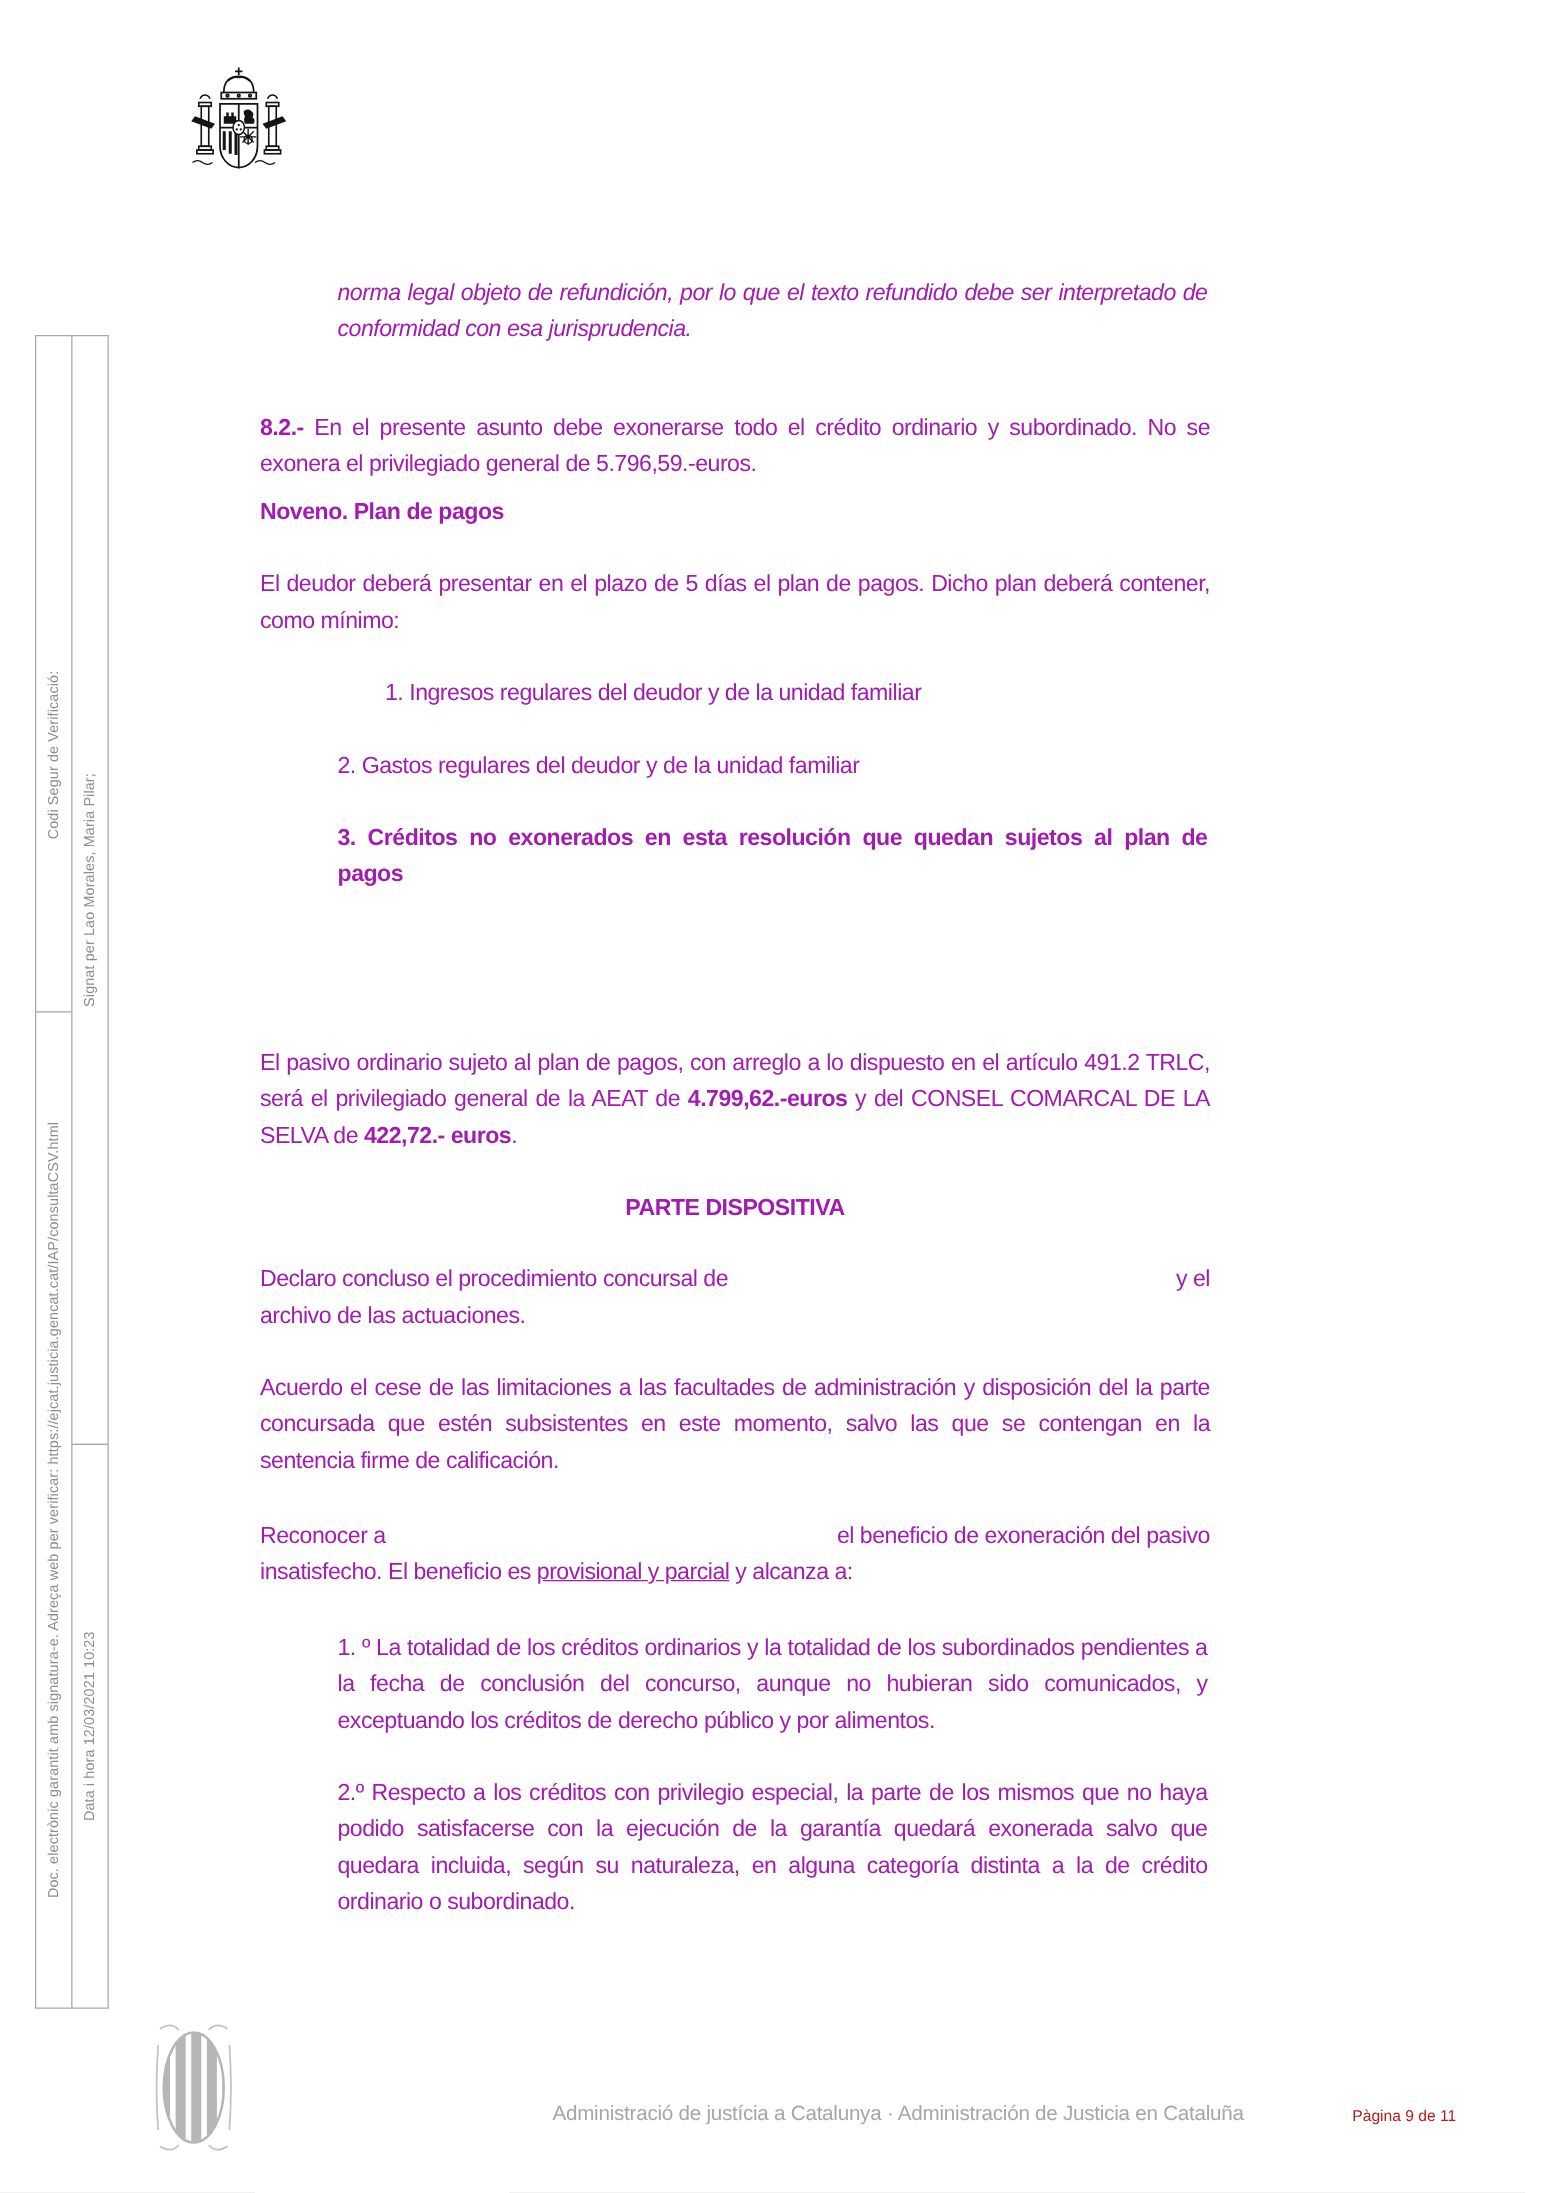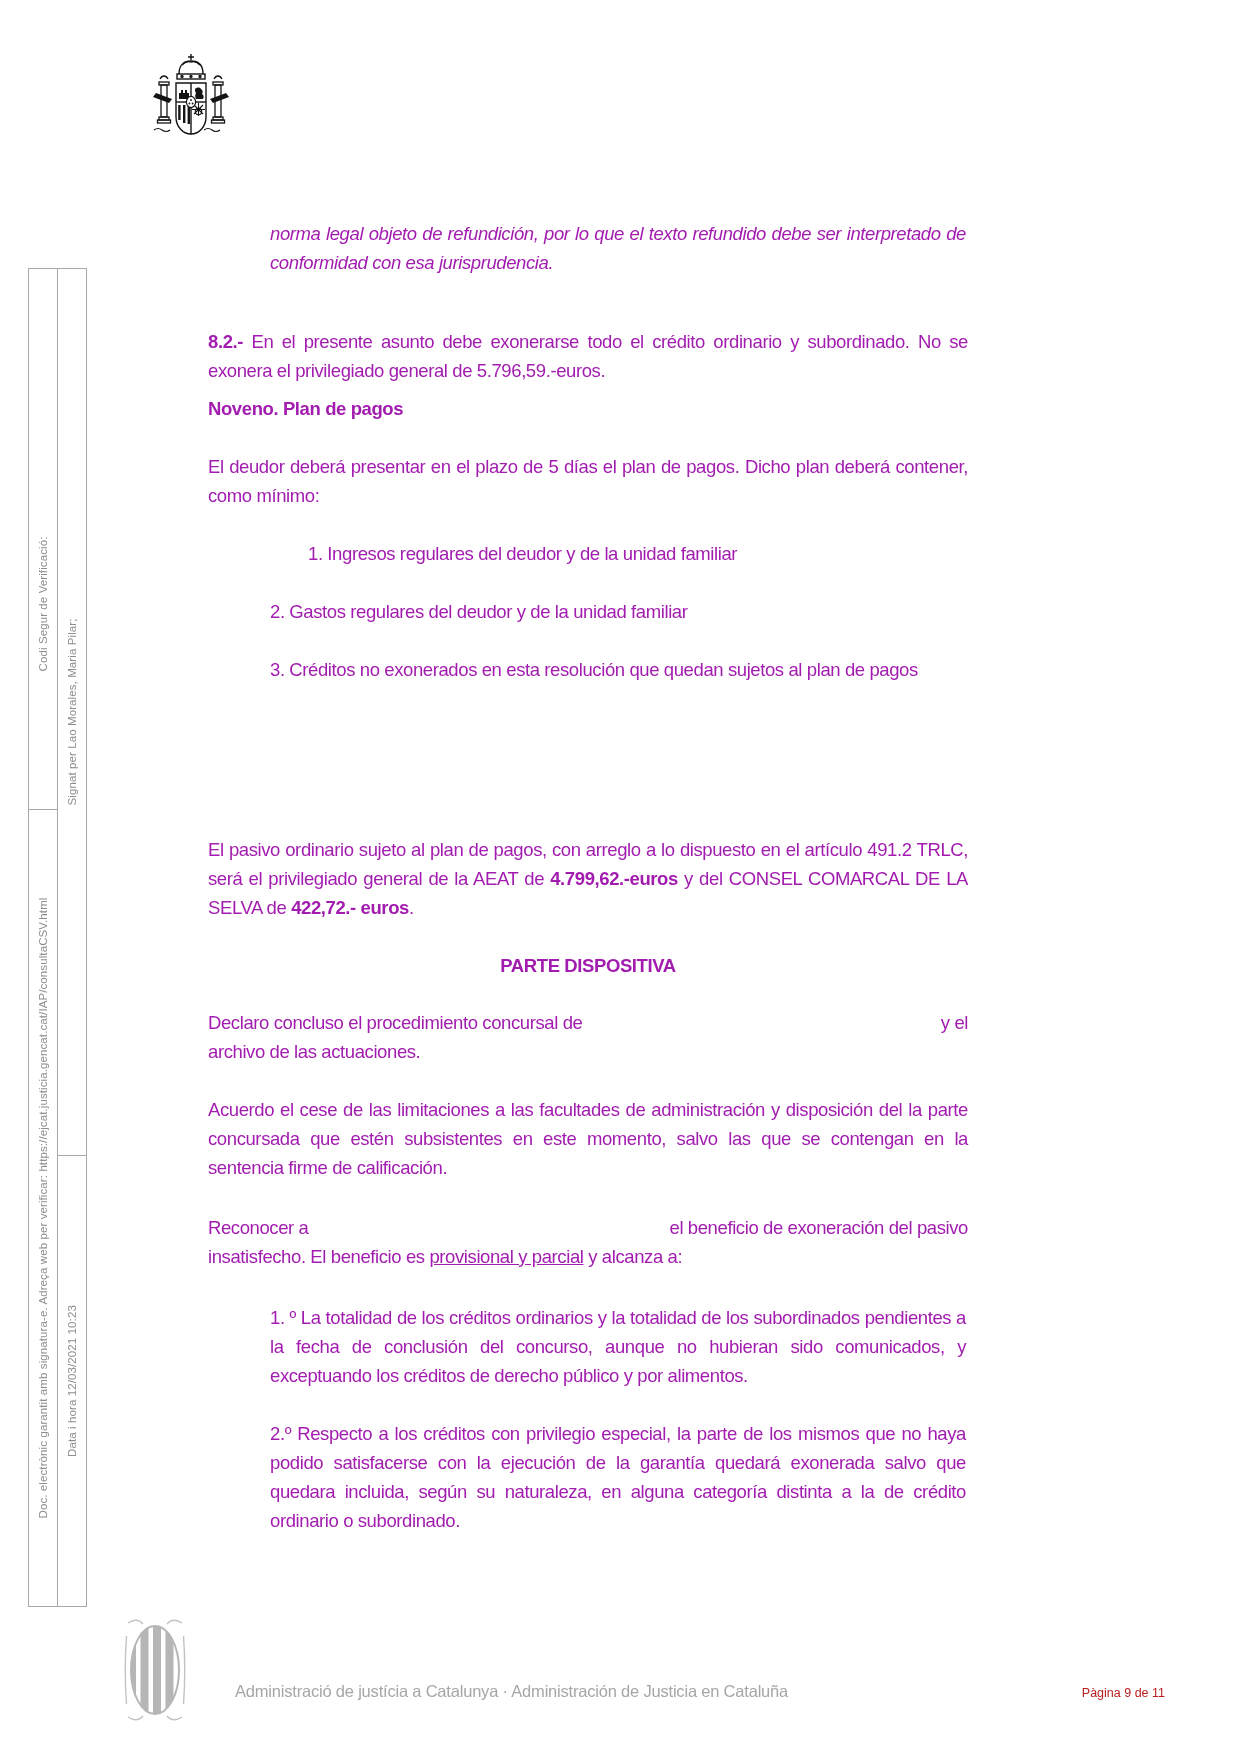--- a/index.html
+++ b/index.html
@@ -41,21 +41,21 @@
     white-space: nowrap;
     font-size: 11.5px;
     letter-spacing: 0.1px;
     color: #8e8e8e;
   }
   .vtext.low { top: 62%; }
   
   .footer-center {
     position: absolute;
     left: 235px; top: 1682px; width: 760px;
-    text-align: left;
+    text-align: right;
     font-size: 16.5px;
     letter-spacing: -0.2px;
     color: #a6a6a6;
   }
   .footer-page {
     position: absolute;
     left: 1020px; top: 1686px; width: 145px;
     text-align: right;
     font-size: 12.5px;
     color: #b91c1c;
@@ -132,21 +132,21 @@
   <div class="tb just" style="left:208px; top:327px; width:760px;">
     <span class="bold">8.2.-</span><span> En el presente asunto debe exonerarse todo el crédito ordinario y subordinado. No se exonera el privilegiado general de 5.796,59.-euros.</span>
   </div>
 
   <div class="tb bold" style="left:208px; top:394px; width:760px;">Noveno. Plan de pagos</div>
 
   <div class="tb just" style="left:208px; top:452px; width:760px;">El deudor deberá presentar en el plazo de 5 días el plan de pagos. Dicho plan deberá contener, como mínimo:</div>
 
   <div class="tb" style="left:270px; top:539px; width:696px;margin-left:38px;">1. Ingresos regulares del deudor y de la unidad familiar</div>
   <div class="tb" style="left:270px; top:597px; width:696px;">2. Gastos regulares del deudor y de la unidad familiar</div>
-  <div class="tb just" style="left:270px; top:655px; width:696px;">3. Créditos no exonerados en esta resolución que quedan sujetos al plan de pagos</div>
+  <div class="tb just" style="left:270px; top:655px; width:696px;font-weight:bold;">3. Créditos no exonerados en esta resolución que quedan sujetos al plan de pagos</div>
 
   <div class="tb just" style="left:208px; top:835px; width:760px;">
     <span>El pasivo ordinario sujeto al plan de pagos, con arreglo a lo dispuesto en el artículo 491.2 TRLC, será el privilegiado general de la AEAT de </span><span class="bold">4.799,62.-euros</span><span> y del CONSEL COMARCAL DE LA SELVA de </span><span class="bold">422,72.- euros</span><span>.</span>
   </div>
 
   <div class="tb bold center" style="left:208px; top:951px; width:760px;">PARTE DISPOSITIVA</div>
 
   <div class="tb" style="left:208px; top:1008px; width:760px;">
     <div class="flexline">
       <span>Declaro concluso el procedimiento concursal de</span>

